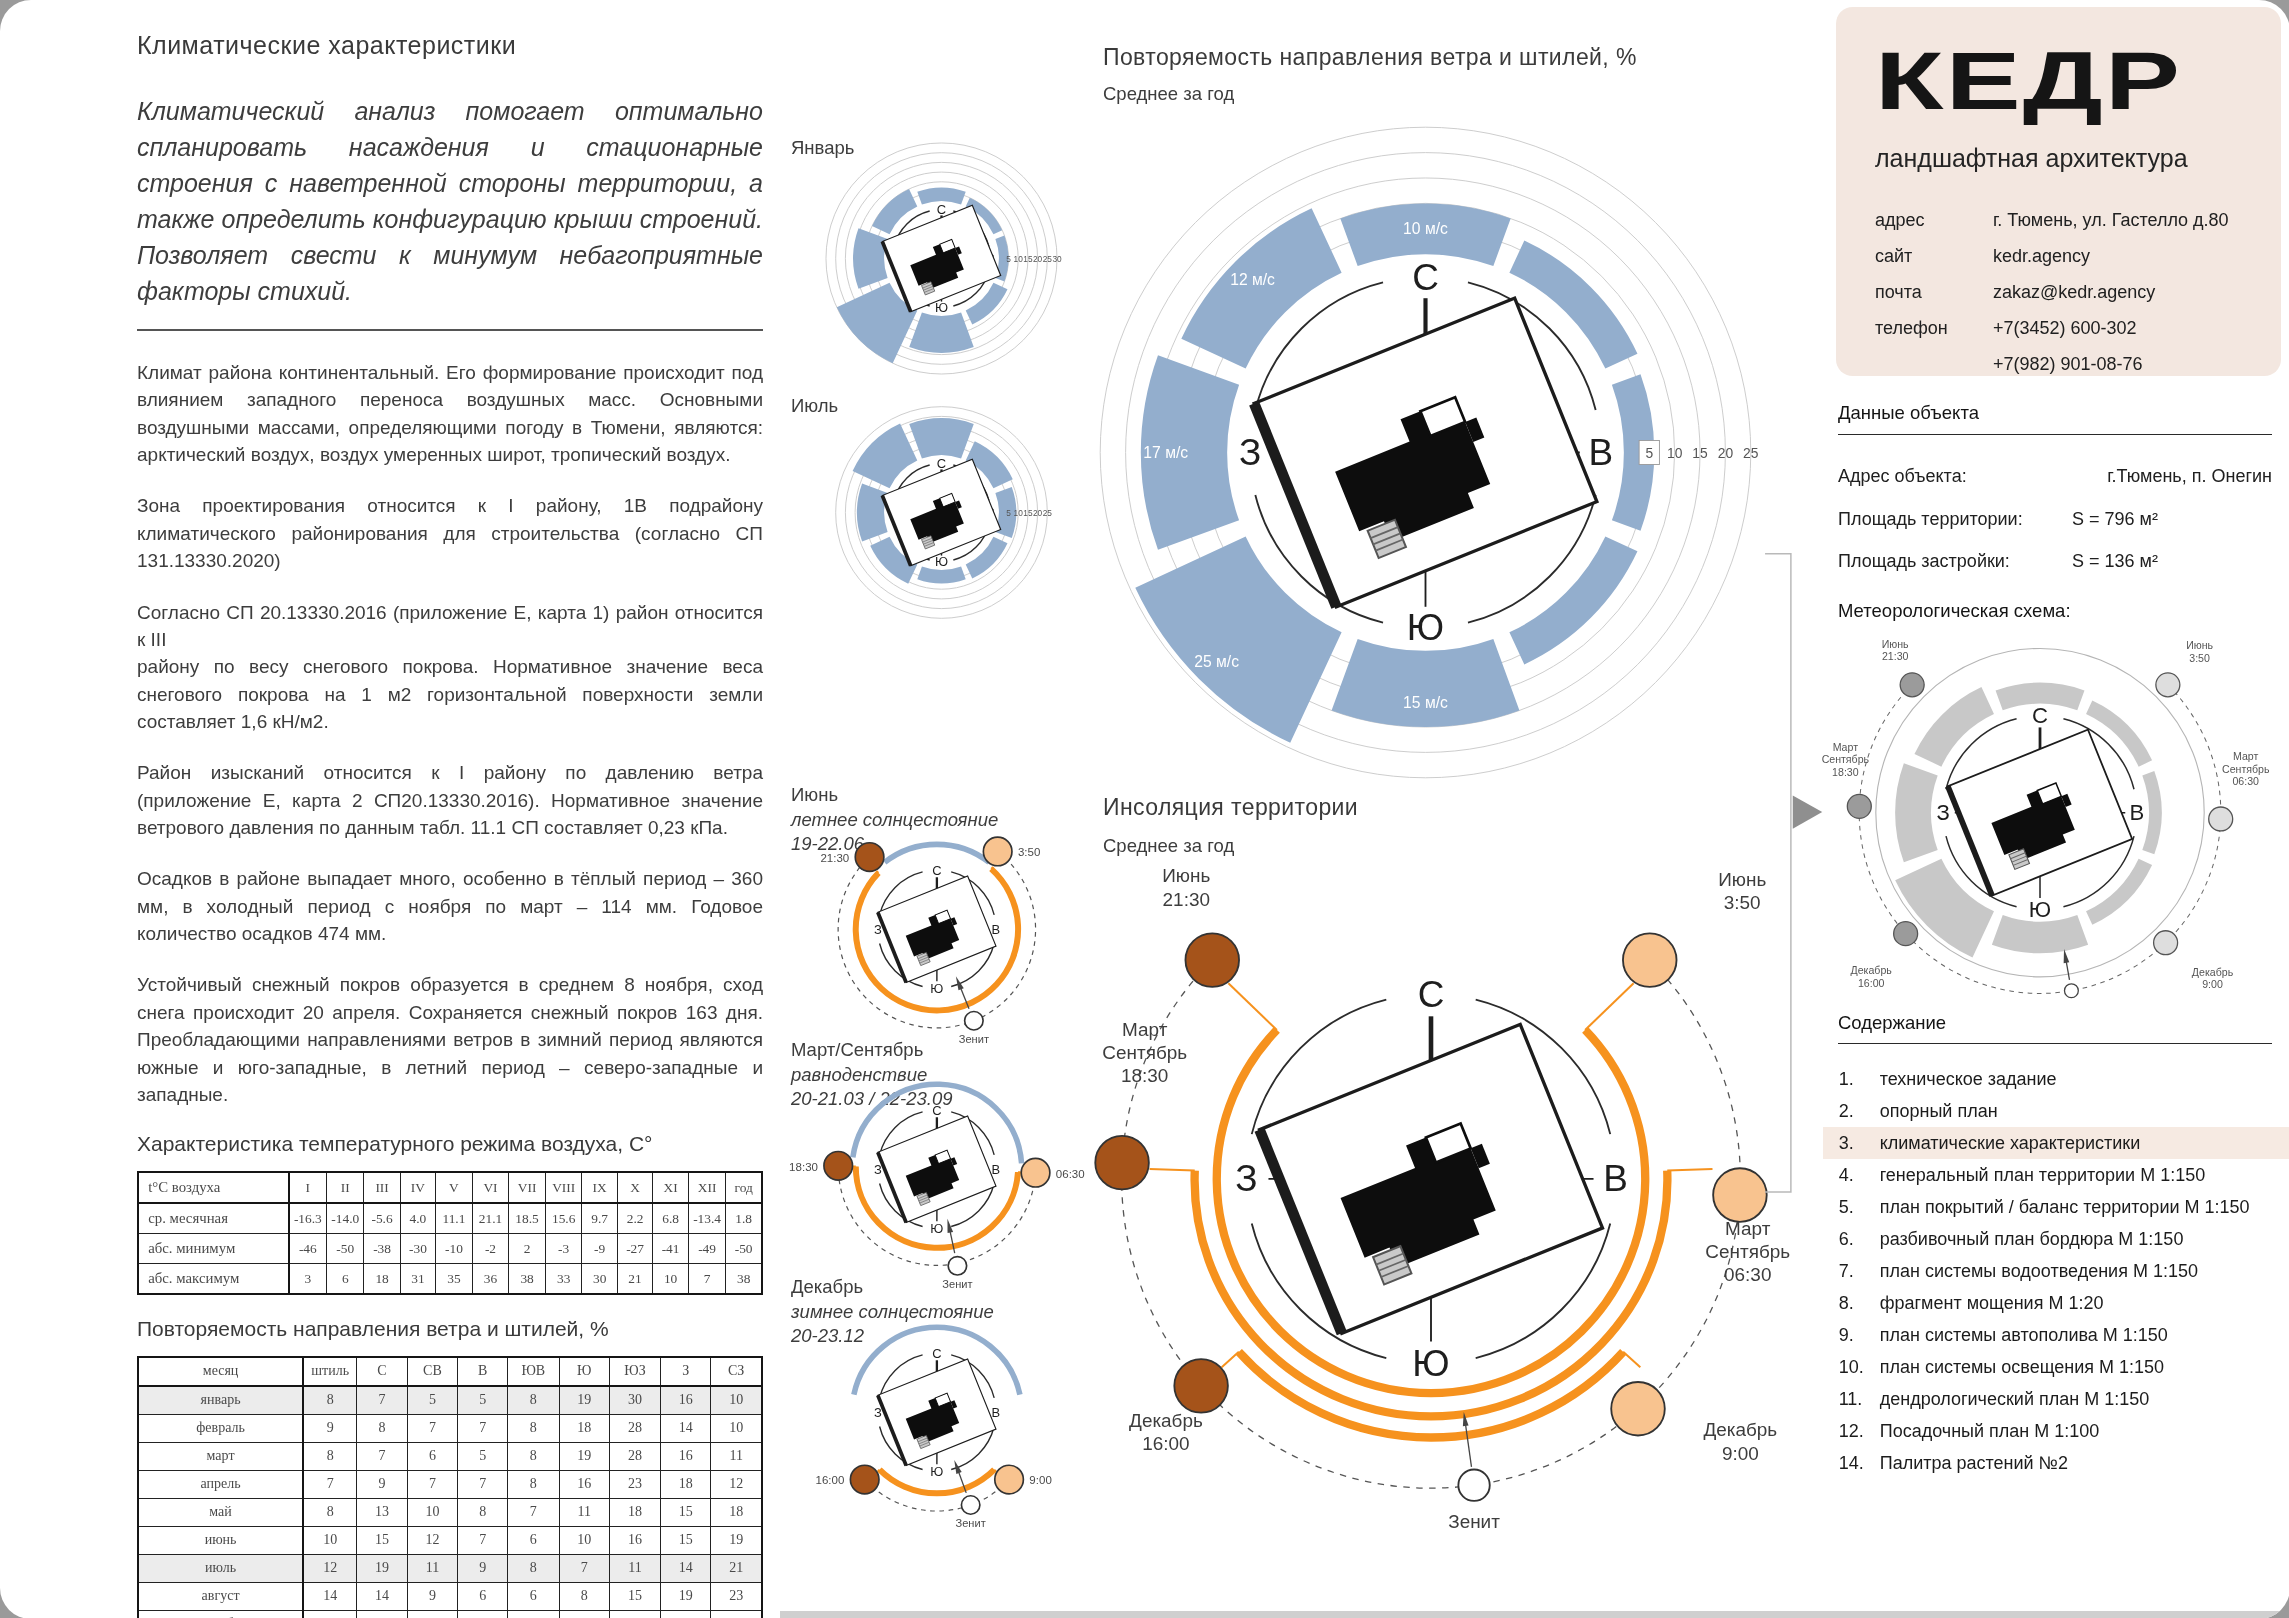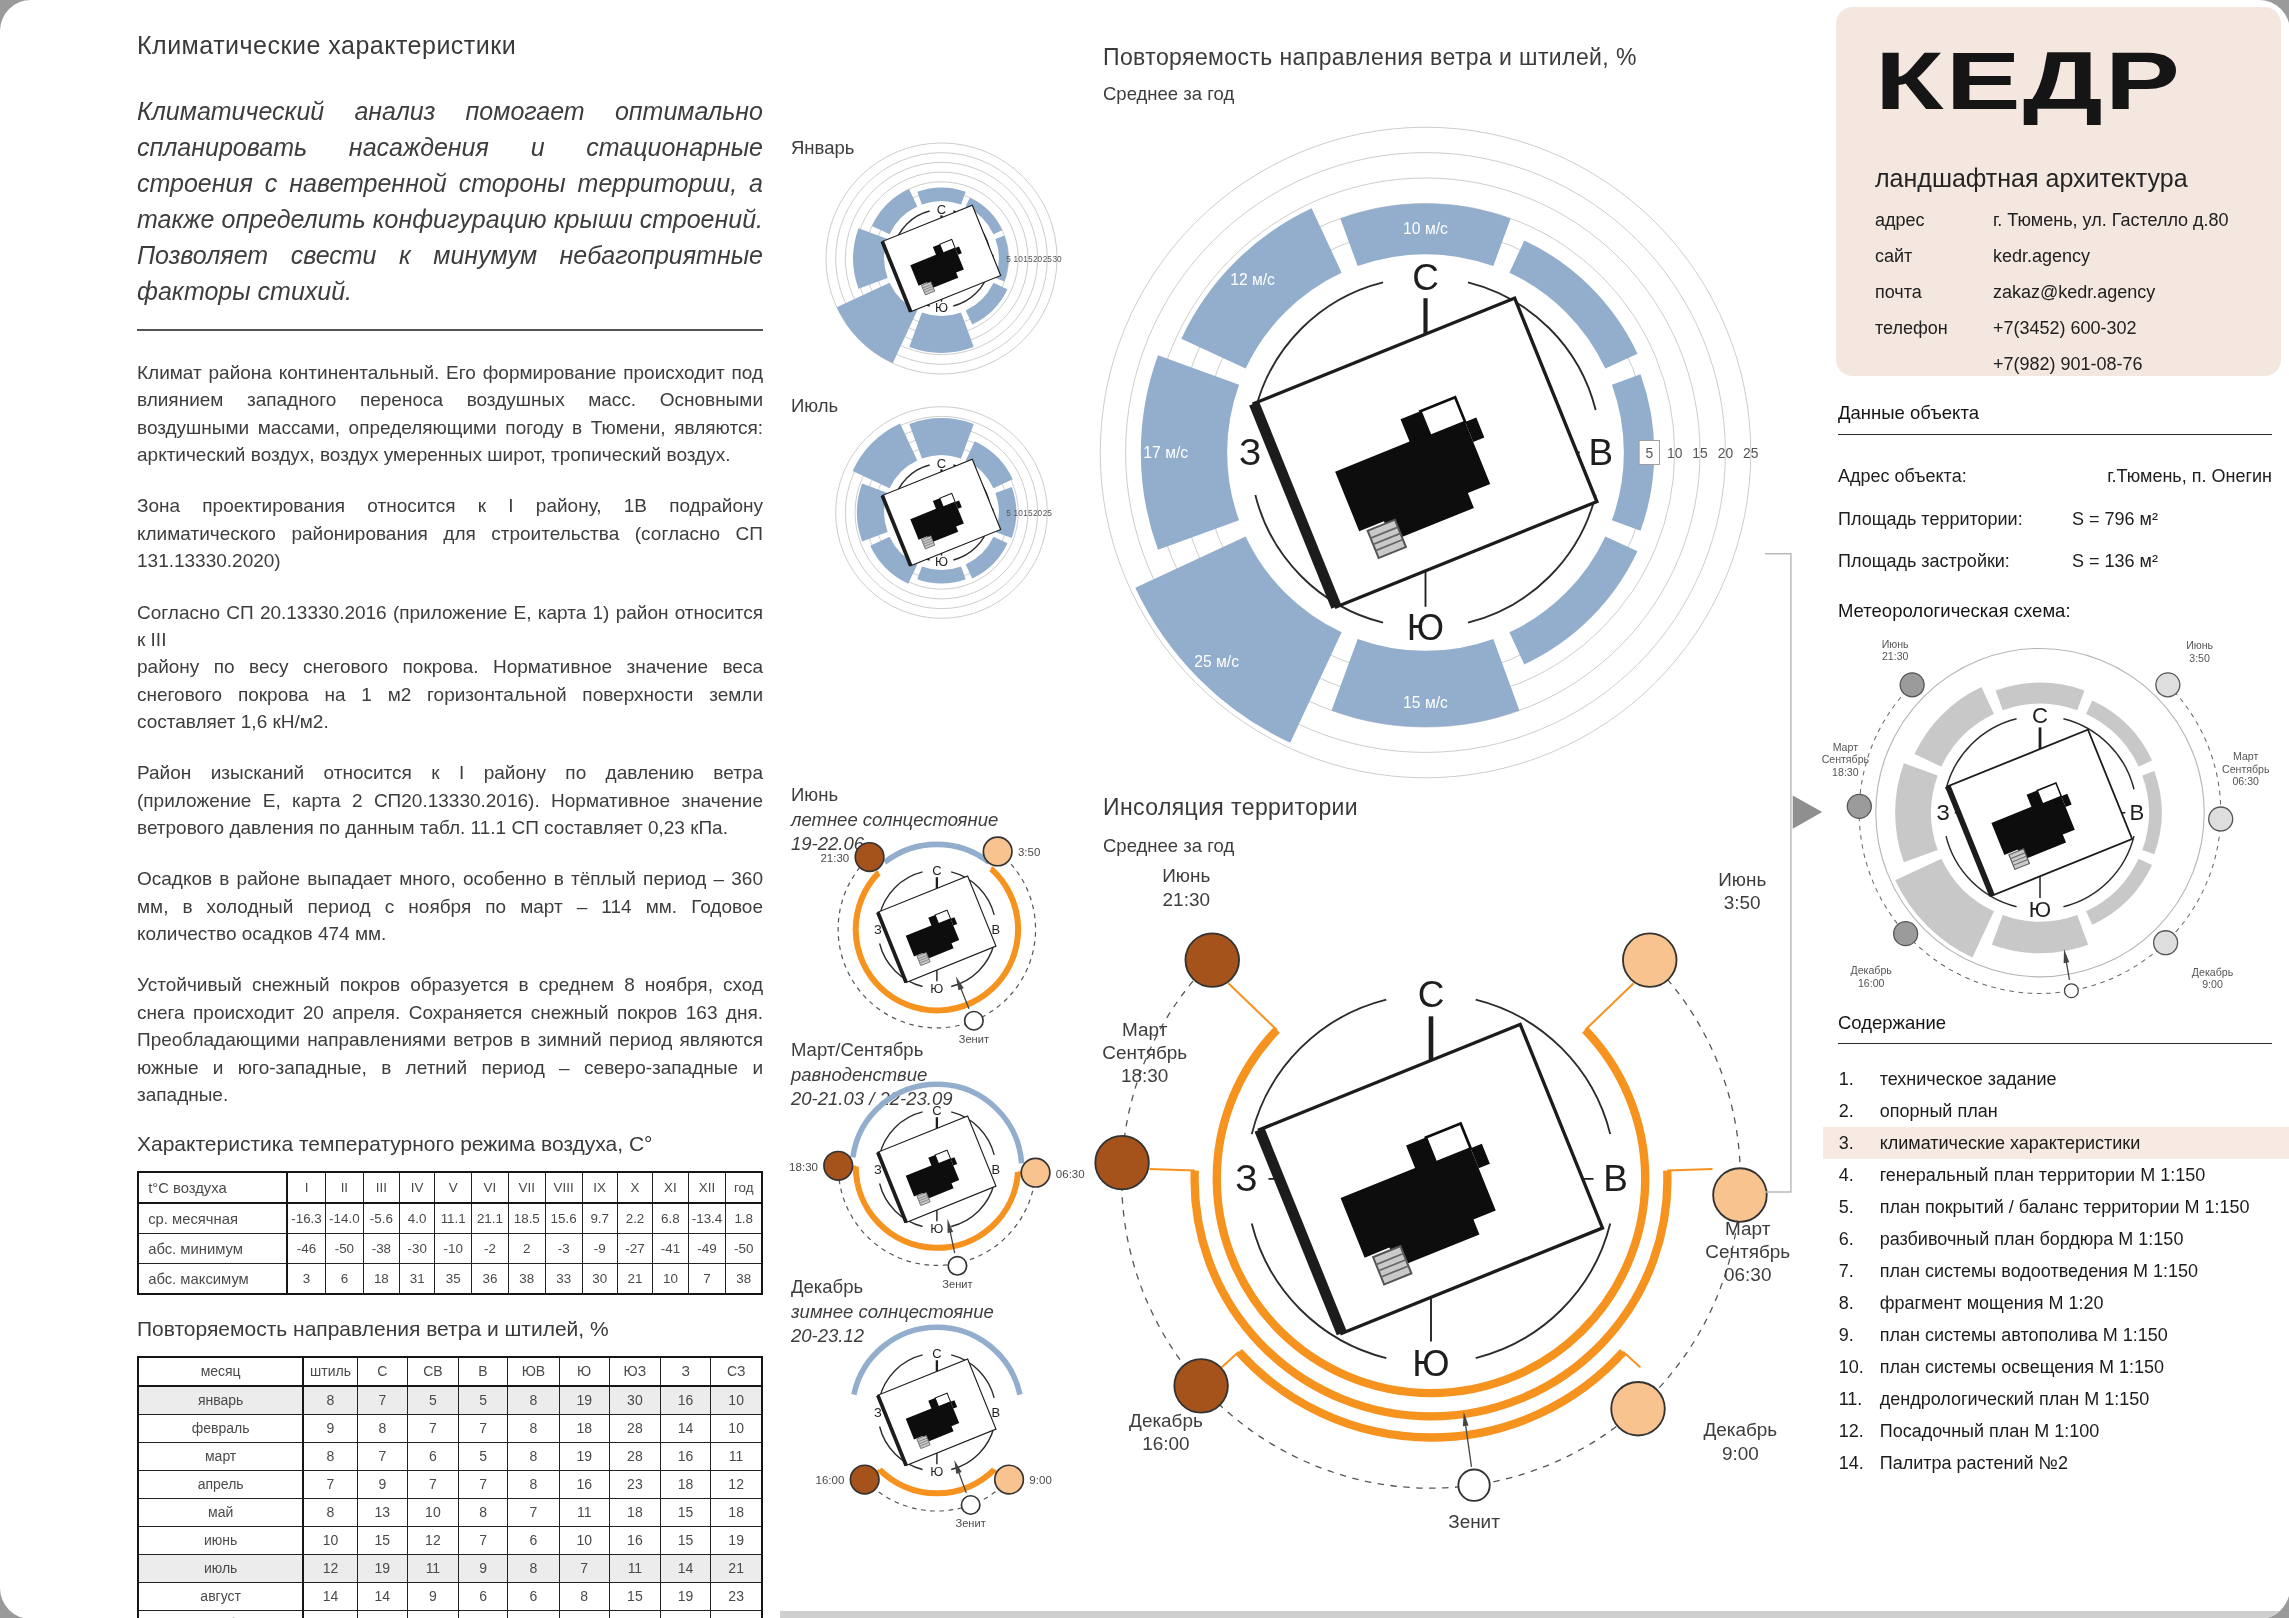--- a/index.html
+++ b/index.html
@@ -8,21 +8,21 @@
   .abs{position:absolute;}
   svg{font-family:"Liberation Sans",sans-serif;}
 
   
   .leftcol{position:absolute;left:137px;top:31px;width:626px;}
   .page-title{font-size:25px;font-weight:400;letter-spacing:0.5px;color:#3a3a3a;margin:0 0 33px;}
   .intro{font-style:italic;font-size:25px;line-height:1.44;text-align:justify;
          padding-bottom:20px;border-bottom:2.3px solid #555;margin-bottom:28px;}
   .para{font-size:19px;line-height:1.44;text-align:justify;margin:0 0 24px;white-space:pre-line;}
   .sec-h{font-size:21px;font-weight:400;margin:3.7px 0 14.8px;color:#3a3a3a;}
-  .tbl{border-collapse:collapse;color:#4a4a4a;border:2.4px solid #151515;margin-bottom:22px;}
+  .tbl{border-collapse:collapse;color:#4a4a4a;border:2.4px solid #151515;margin-bottom:22px;font-family:Liberation Serif, serif;}
   .tbl th,.tbl td{border:1.3px solid #222;text-align:center;font-weight:400;padding:0 1.8px;}
   .temp th,.temp td{height:29px;font-size:13.4px;}
   .temp .lbl{width:155px;text-align:left;padding-left:9.2px;font-size:14.8px;border-right:2.2px solid #151515;}
   .temp .v{width:34px;}
   .wind th,.wind td{height:27px;font-size:14px;}
   .wind .lbl{width:174px;border-right:2.2px solid #151515;}
   .wind .v{width:50px;}
   .tbl thead tr{border-bottom:2.2px solid #151515;}
   .shade{background:#ececec;}
 
@@ -30,21 +30,21 @@
   .diag-label{font-size:18.5px;color:#3d3d3d;}
   .diag-title{font-size:23px;color:#3a3a3a;letter-spacing:0.4px;}
   .diag-sub{font-size:18.5px;color:#3d3d3d;}
   .ins-cap{font-size:18.5px;line-height:24.5px;color:#3d3d3d;white-space:pre-line;}
   .ins-cap .it{font-style:italic;}
 
   
   .brand-card{position:absolute;left:1836px;top:7.4px;width:445px;height:369px;background:#f3e7e0;border-radius:16.6px;}
   .logo{position:absolute;left:1875px;top:35px;font-weight:900;font-size:92px;letter-spacing:1.8px;color:#151515;
         transform:scale(1.22,.88);transform-origin:left top;white-space:nowrap;}
-  .tagline{position:absolute;left:1875px;top:164px;font-size:25px;color:#242424;}
+  .tagline{position:absolute;left:1875px;top:144px;font-size:25px;color:#242424;}
   .contacts{position:absolute;left:1875px;top:209px;width:388px;font-size:18px;color:#202020;}
   .c-row{display:flex;margin-bottom:14px;line-height:22px;align-items:center;}
   .c-lbl{width:118px;flex:none;}
   .rp-h{font-size:18.5px;color:#141414;}
   .rp-hr{position:absolute;height:0;border-top:1.8px solid #2a2a2a;width:434px;left:1838px;}
   .od-row{position:absolute;left:1838px;width:434px;font-size:18px;color:#202020;display:flex;}
   .od-lbl{width:234px;flex:none;}
   .toc{position:absolute;left:1823px;top:1063px;width:467px;font-size:18px;color:#1c1c1c;}
   .toc-row{display:flex;align-items:center;height:32px;padding-left:15.7px;}
   .toc-row.active{background:#f6eae2;}

